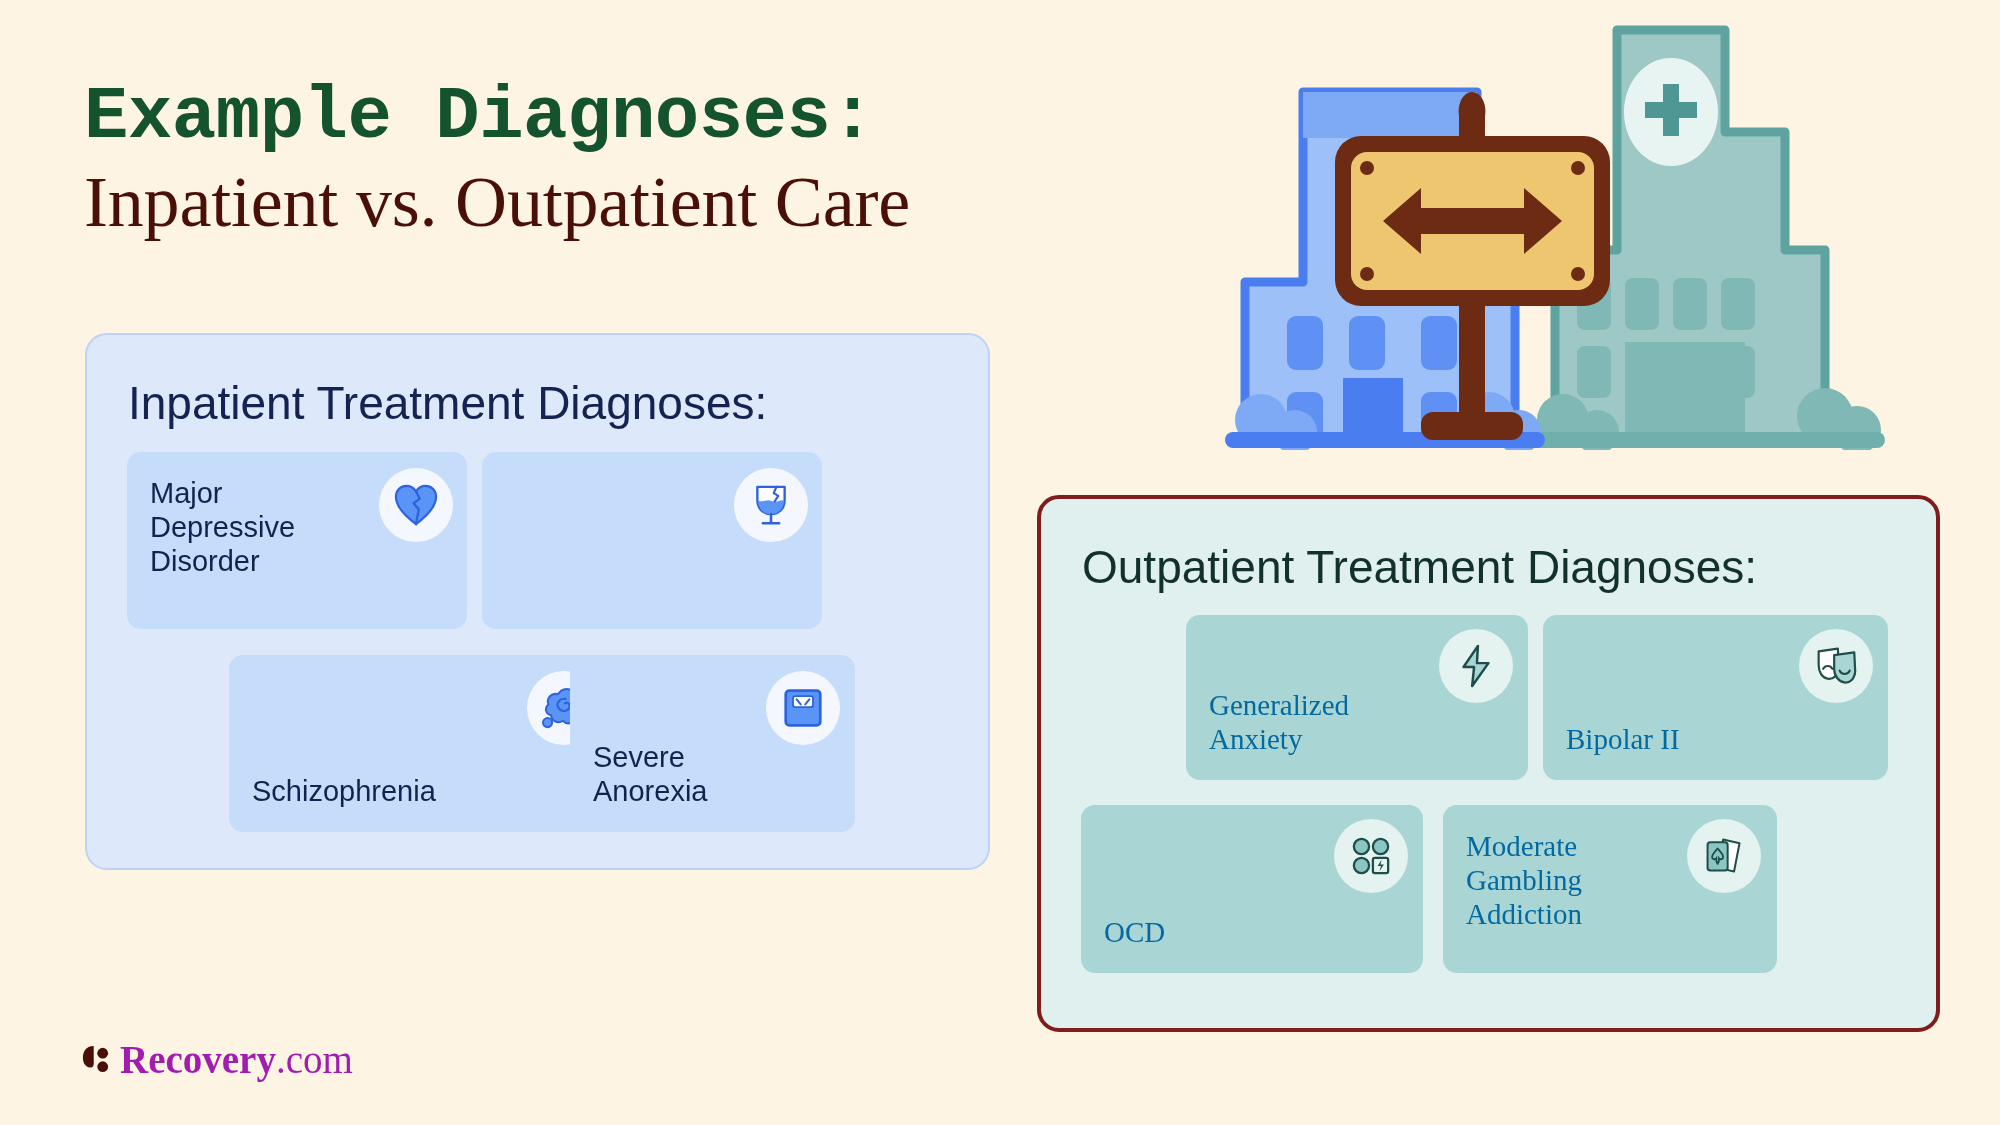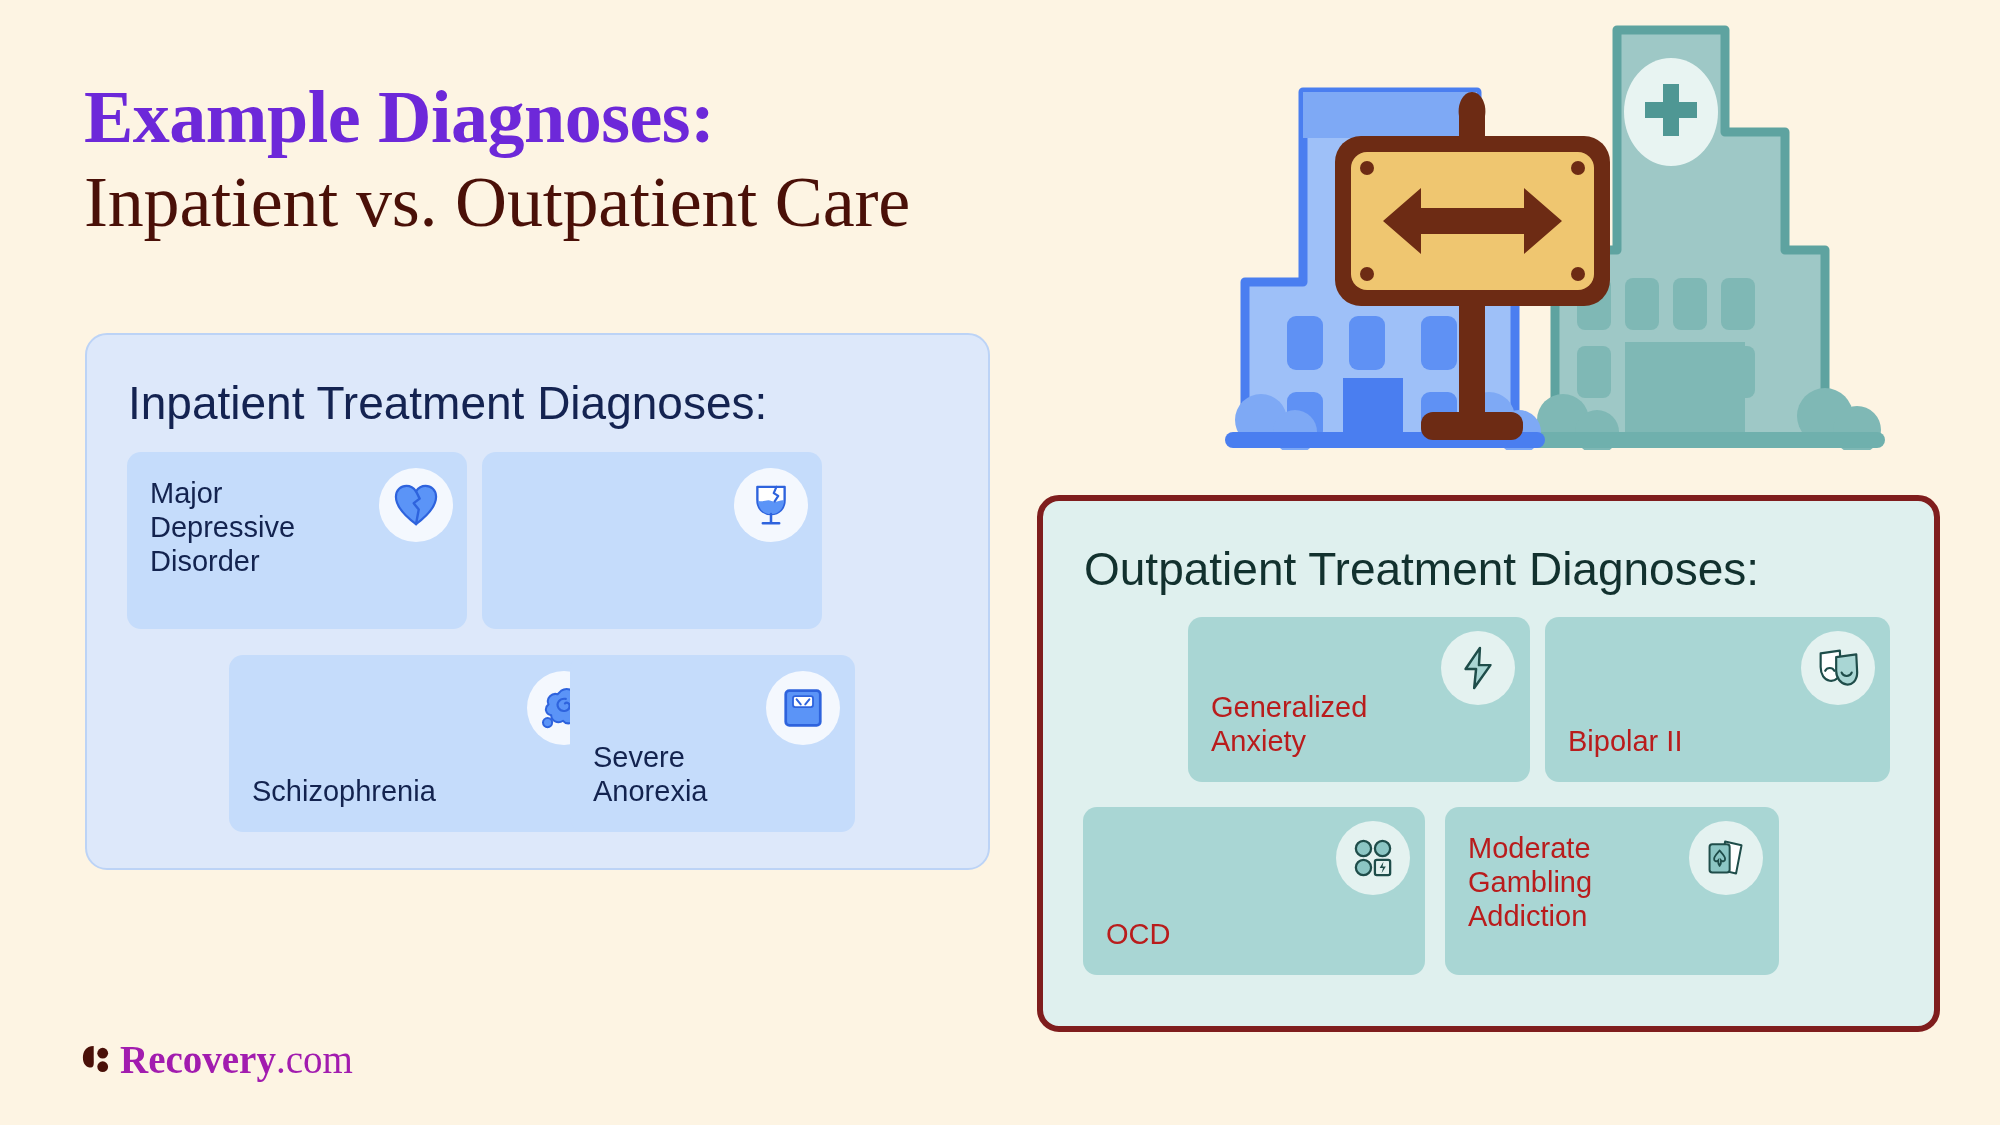--- a/index.html
+++ b/index.html
@@ -16,24 +16,24 @@
   }
 
   
   #title-block {
     position: absolute;
     left: 84px;
     top: 78px;
     width: 1140px;
   }
   #title-line1 {
-    font-family: Liberation Serif, serif;
+    font-family: Liberation Mono, monospace;
     font-size: 74px;
     font-weight: 700;
-    color: #6d28d9;
+    color: #14532d;
     letter-spacing: -0.5px;
     line-height: 1.06;
     margin: 0;
     white-space: nowrap;
   }
   #title-line2 {
     font-family: "Liberation Serif", serif;
     font-size: 72px;
     font-weight: 400;
     color: #4a1008;
@@ -65,21 +65,21 @@
     height: 537px;
     background: #dde8fa;
     border: 2px solid #bcd3f6;
   }
   #outpatient-panel {
     left: 1037px;
     top: 495px;
     width: 903px;
     height: 537px;
     background: #dff0ee;
-    border: 6px solid #7f1d1d;
+    border: 4px solid #7f1d1d;
   }
   .panel-heading {
     margin: 0;
     font-size: 46px;
     font-weight: 400;
     line-height: 1;
     white-space: nowrap;
   }
   #inpatient-heading {
     position: absolute;
@@ -106,21 +106,21 @@
 
   .card-label {
     position: absolute;
     left: 23px;
     font-size: 29px;
     line-height: 1.18;
     font-weight: 400;
     white-space: pre-line;
   }
   .card-blue .card-label { color: #13234f; }
-  .card-teal .card-label { color: #b91c1c; }
+  .card-teal .card-label { color: #0369a1; font-family: Liberation Serif, serif; }
 
   .label-top { top: 24px; }
   .label-bottom { bottom: 24px; }
 
   .icon-circle {
     position: absolute;
     border-radius: 50%;
     display: flex;
     align-items: center;
     justify-content: center;

